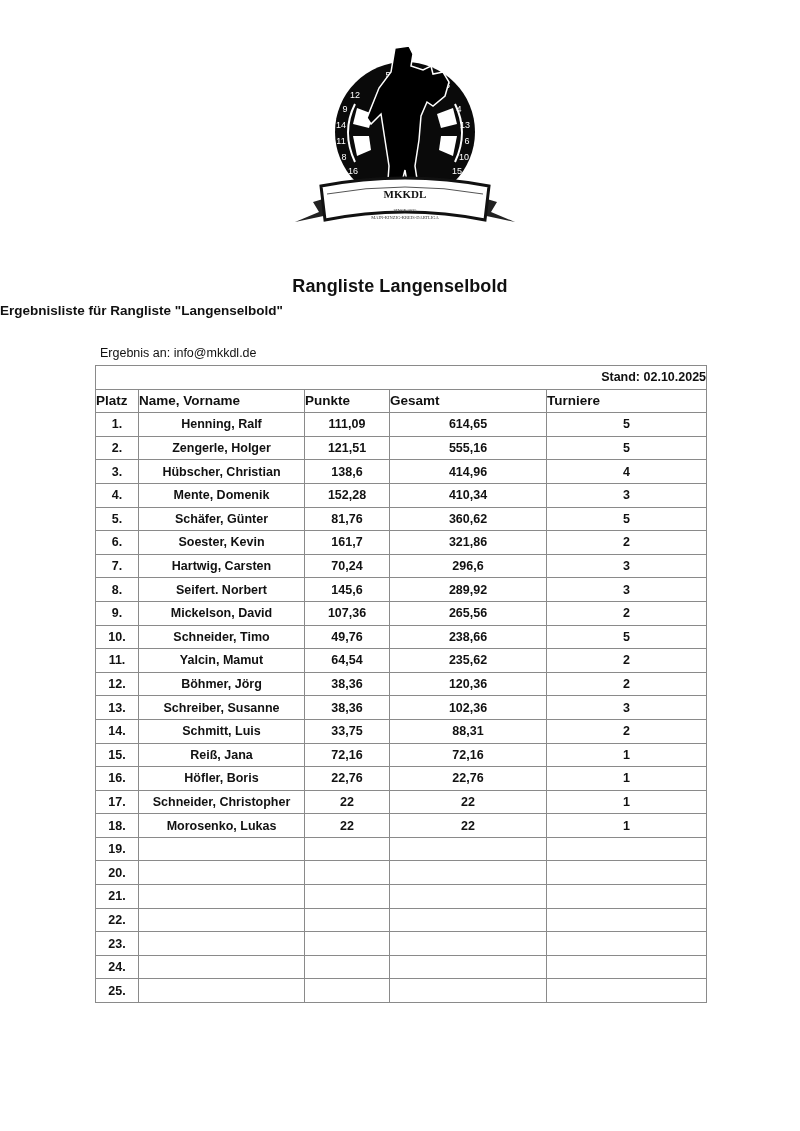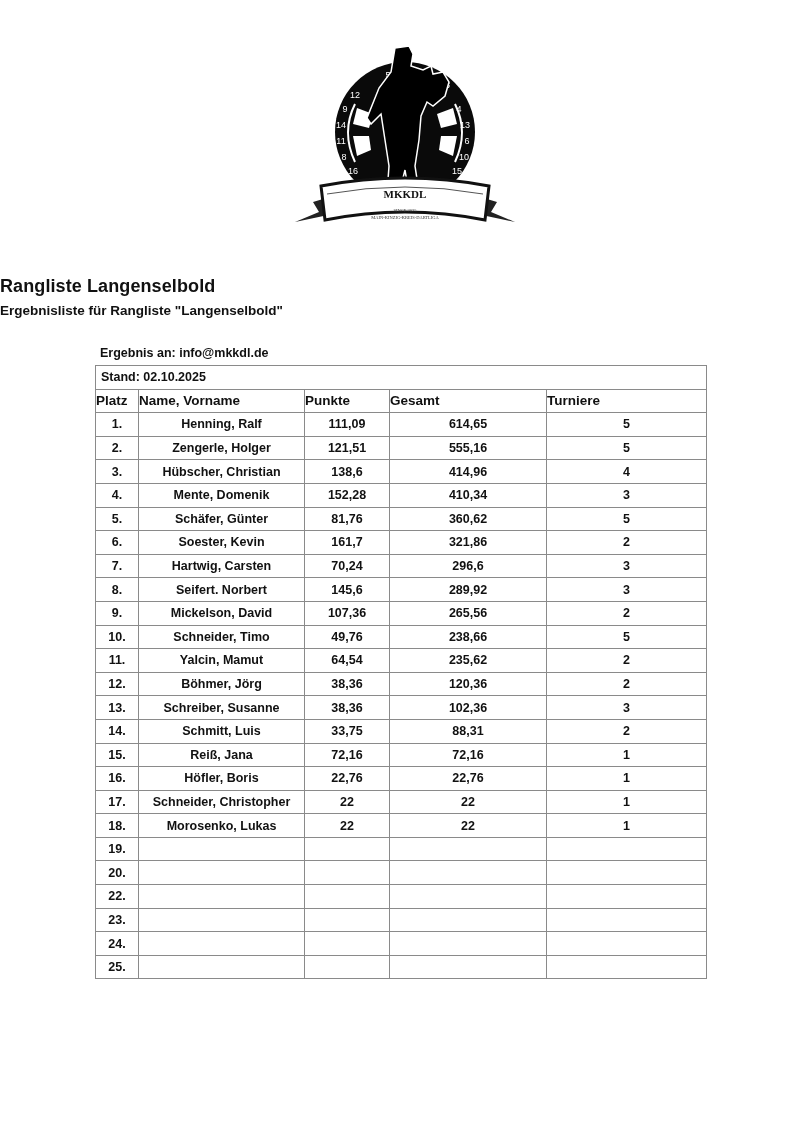--- a/index.html
+++ b/index.html
@@ -2,41 +2,41 @@
 <html><head>
   <meta charset="utf-8">
   <style>
     html, body { margin: 0; padding: 0; background: #ffffff; }
     body {
       width: 800px; height: 1131px; position: relative; overflow: hidden;
       font-family: "Liberation Sans", sans-serif; color: #111;
     }
     .logo { position: absolute; left: 293px; top: 44px; width: 224px; height: 192px; }
     .title {
-      position: absolute; left: 0; width: 800px; top: 276px; text-align: left;
+      position: absolute; left: 0; width: 800px; top: 276px; text-align: center;
       font-weight: bold; font-size: 18px; letter-spacing: 0.1px;
     }
     .subtitle {
       position: absolute; left: 0; width: 800px; top: 303px; 
       font-weight: bold; font-size: 13.5px;
     }
     .contact {
-      position: absolute; left: 100px; top: 346px; font-weight: bold; font-size: 12.5px;
+      position: absolute; left: 100px; top: 346px; font-weight: normal; font-size: 12.5px;
     }
     table.rank {
       position: absolute; left: 95px; top: 365px; width: 611px;
       border-collapse: collapse; table-layout: fixed;
       font-size: 12.5px; font-weight: bold;
     }
     table.rank td, table.rank th {
       border: 1px solid #8a8a8a; padding: 0; height: 22.6px; line-height: 22px;
       white-space: nowrap; overflow: hidden;
     }
     table.rank th { font-size: 13.5px; text-align: left; }
-    .stand td { text-align: left; padding-left: 5px !important; height: 23px; }
+    .stand td { text-align: right; padding-left: 5px !important; height: 23px; }
     td.platz { text-align: center; }
     td.name { text-align: center; padding-left: 5px; }
     td.num { text-align: center; }
   </style>
 </head>
 <body>
 
 <div class="logo">
   <svg width="224" height="192" viewBox="0 0 224 192">
 
@@ -241,20 +241,27 @@
         <td class="num"></td>
       </tr>
       <tr>
         <td class="platz">20.</td>
         <td class="name"></td>
         <td class="num"></td>
         <td class="num"></td>
         <td class="num"></td>
       </tr>
       <tr>
+        <td class="platz">21.</td>
+        <td class="name"></td>
+        <td class="num"></td>
+        <td class="num"></td>
+        <td class="num"></td>
+      </tr>
+      <tr>
         <td class="platz">22.</td>
         <td class="name"></td>
         <td class="num"></td>
         <td class="num"></td>
         <td class="num"></td>
       </tr>
       <tr>
         <td class="platz">23.</td>
         <td class="name"></td>
         <td class="num"></td>

